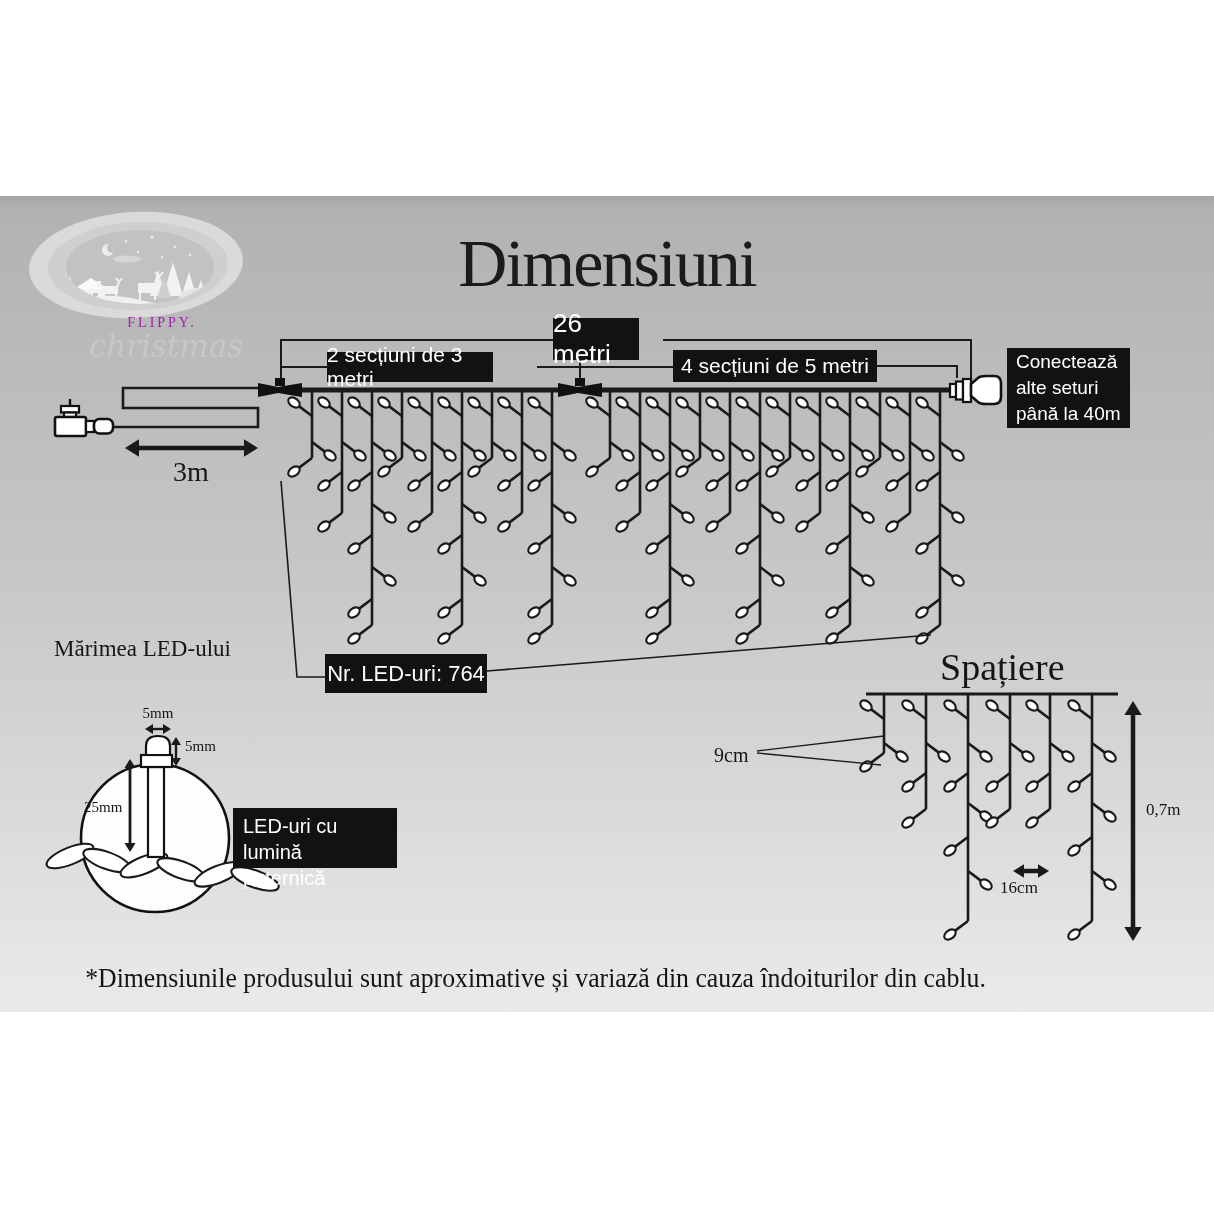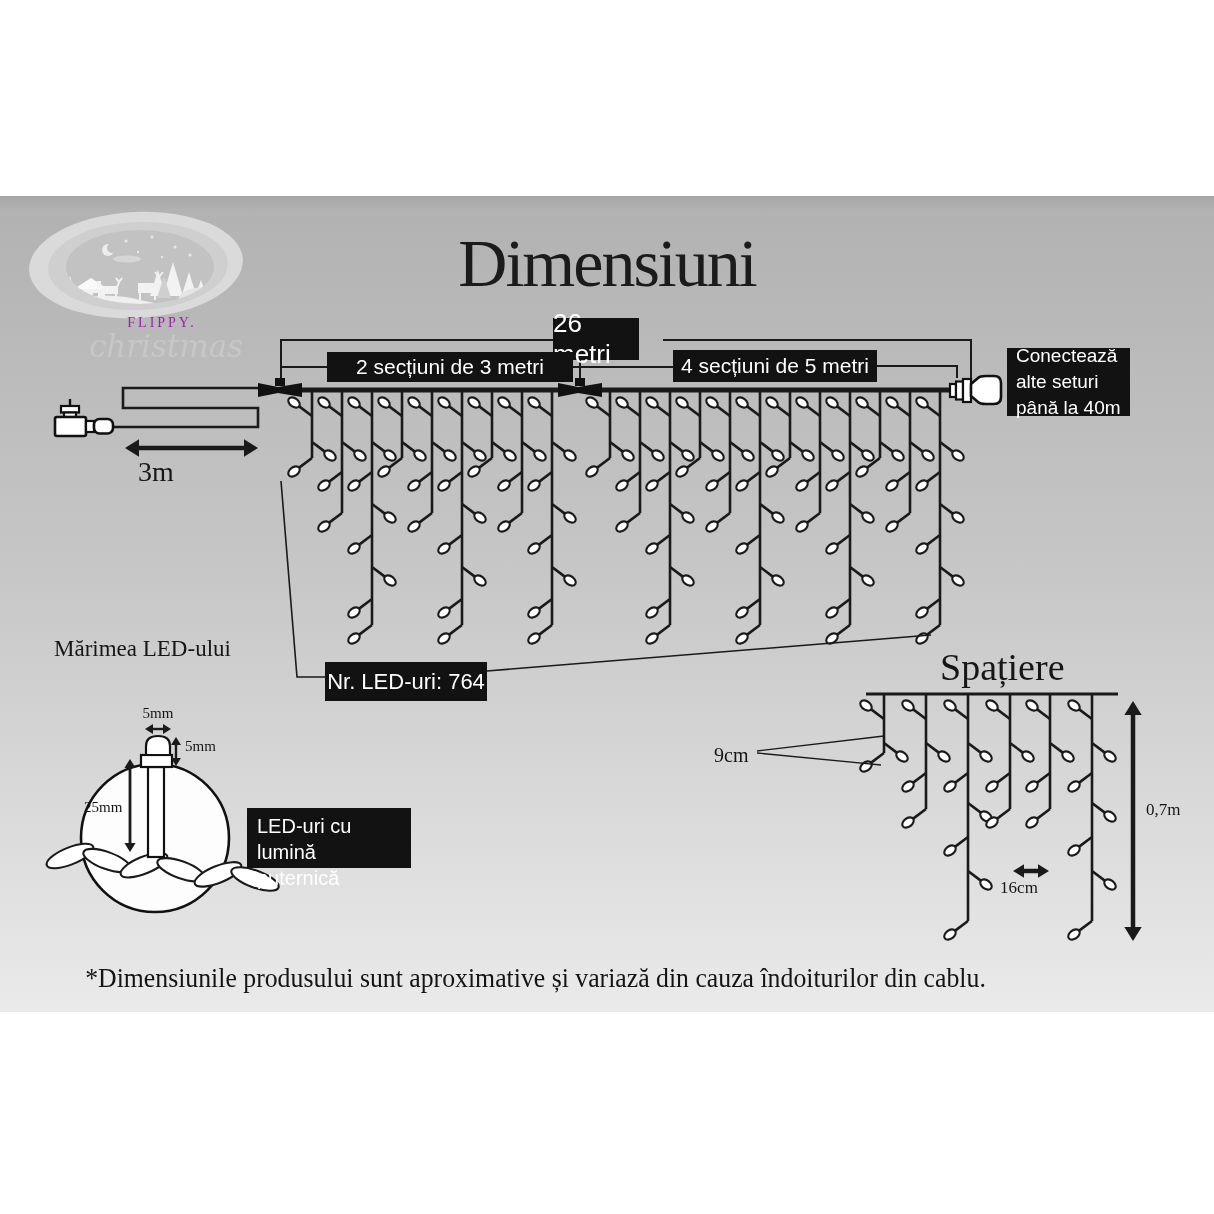--- a/index.html
+++ b/index.html
@@ -6,31 +6,31 @@
   .page{position:relative;width:1214px;height:1214px;background:#ffffff;overflow:hidden;
         font-family:"Liberation Sans",sans-serif;}
   .gray-band{position:absolute;left:0;top:196px;width:1214px;height:816px;
         background:linear-gradient(180deg,#a6a6a6 0px,#b2b2b2 14px,#c6c6c6 45%,#eaeaea 100%);}
   .diagram-svg{position:absolute;left:0;top:0;}
   .lbl{position:absolute;color:#161616;white-space:nowrap;font-family:Liberation Serif, serif;}
   .blackbox{position:absolute;background:#121212;color:#ffffff;display:flex;
         align-items:center;justify-content:center;white-space:pre-line;}
   .title{left:0;top:224px;width:1214px;text-align:center;font-size:68px;letter-spacing:-2px;color:#1b1b1b;}
   .box-26m{left:553px;top:318px;width:86px;height:42px;font-size:26px;}
-  .box-2sect{left:327px;top:352px;width:246px;height:30px;font-size:21px;}
+  .box-2sect{left:327px;top:352px;width:166px;height:30px;font-size:21px;}
   .box-4sect{left:673px;top:350px;width:204px;height:32px;font-size:21px;}
-  .box-connect{left:1007px;top:348px;width:123px;height:68px;font-size:19px;line-height:26px;
+  .box-connect{left:1007px;top:348px;width:123px;height:80px;font-size:19px;line-height:26px;
         justify-content:flex-start;padding-left:9px;box-sizing:border-box;text-align:left;}
-  .label-3m{left:138px;top:456px;width:122px;font-size:28px;}
-  .box-nrled{left:325px;top:654px;width:162px;height:39px;font-size:22px;margin-top:8px;}
+  .label-3m{left:130px;top:456px;width:122px;text-align:center;font-size:28px;}
+  .box-nrled{left:325px;top:654px;width:162px;height:39px;font-size:22px;}
   .heading-marimea{left:54px;top:636px;font-size:23px;}
   .label-5mm-top{left:128px;top:705px;width:60px;text-align:center;font-size:15px;}
   .label-5mm-right{left:185px;top:738px;font-size:15px;}
   .label-25mm{left:84px;top:799px;font-size:15px;}
-  .box-led{left:247px;top:808px;width:164px;height:60px;font-size:20px;line-height:26px;
+  .box-led{left:233px;top:808px;width:164px;height:60px;font-size:20px;line-height:26px;
         justify-content:flex-start;align-items:flex-start;padding:5px 0 0 10px;box-sizing:border-box;text-align:left;}
   .heading-spatiere{left:940px;top:645px;width:122px;text-align:center;font-size:38px;}
   .label-9cm{left:714px;top:744px;font-size:20px;}
   .label-16cm{left:988px;top:878px;width:62px;text-align:center;font-size:17px;}
   .label-07m{left:1146px;top:800px;font-size:17px;}
   .footnote{left:0;top:962px;width:1070px;text-align:center;font-size:28px;color:#141414;}
   .footnote span{display:inline-block;transform:scaleX(0.92);transform-origin:50% 50%;}
   .logo-flippy{left:100px;top:315px;width:124px;text-align:center;font-size:14px;
         letter-spacing:3px;color:#a21caf;}
   .logo-christmas{left:80px;top:328px;width:172px;text-align:center;font-size:31px;

